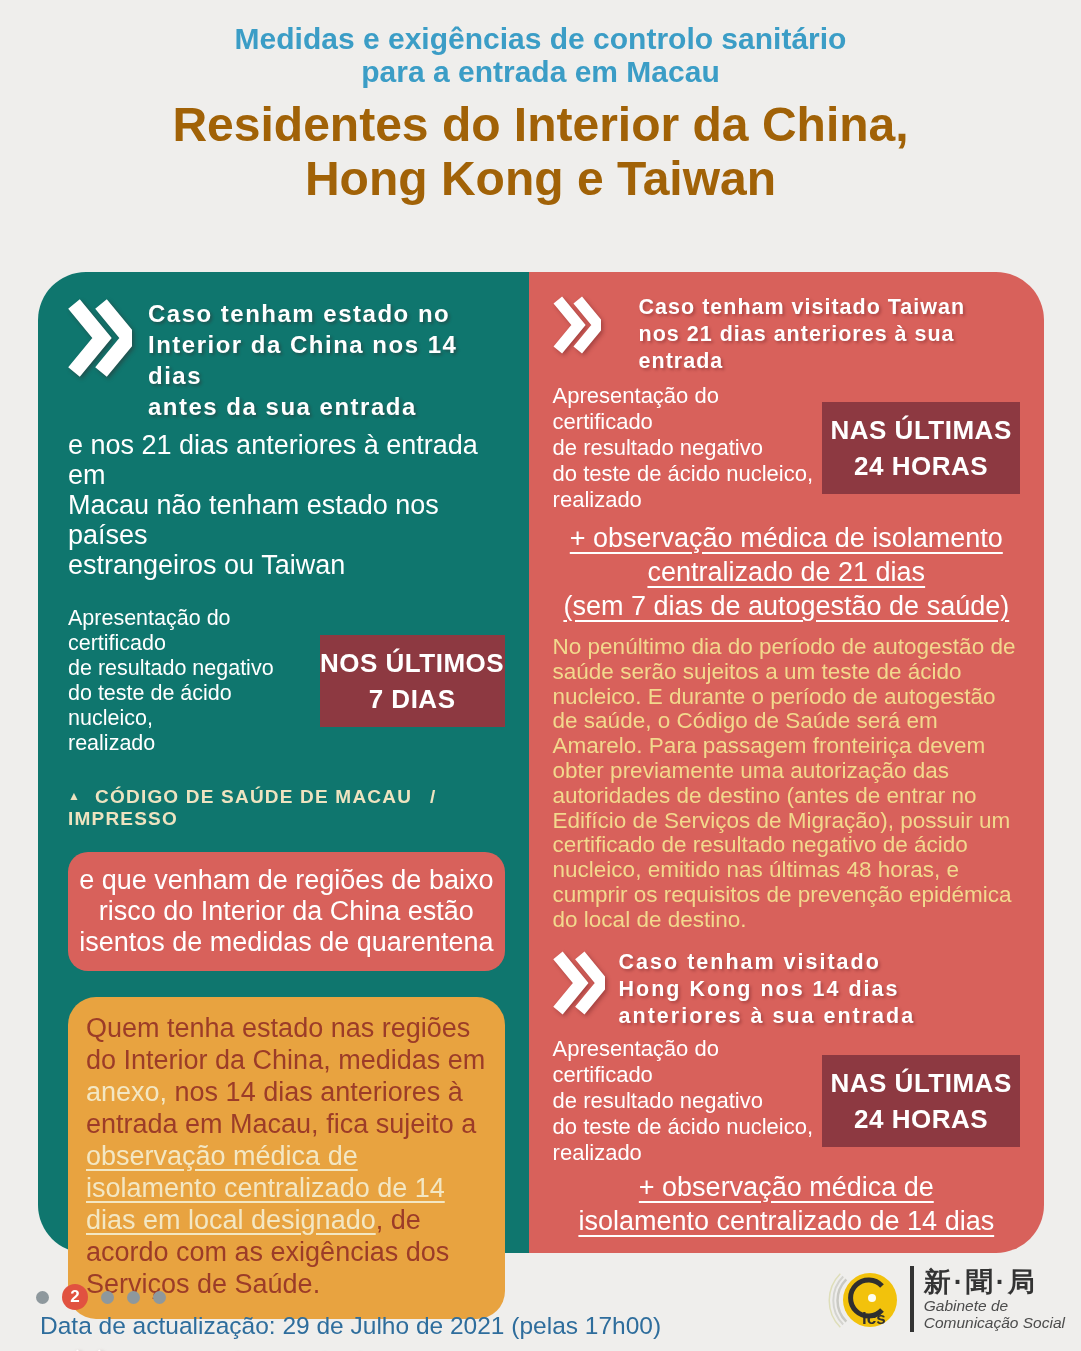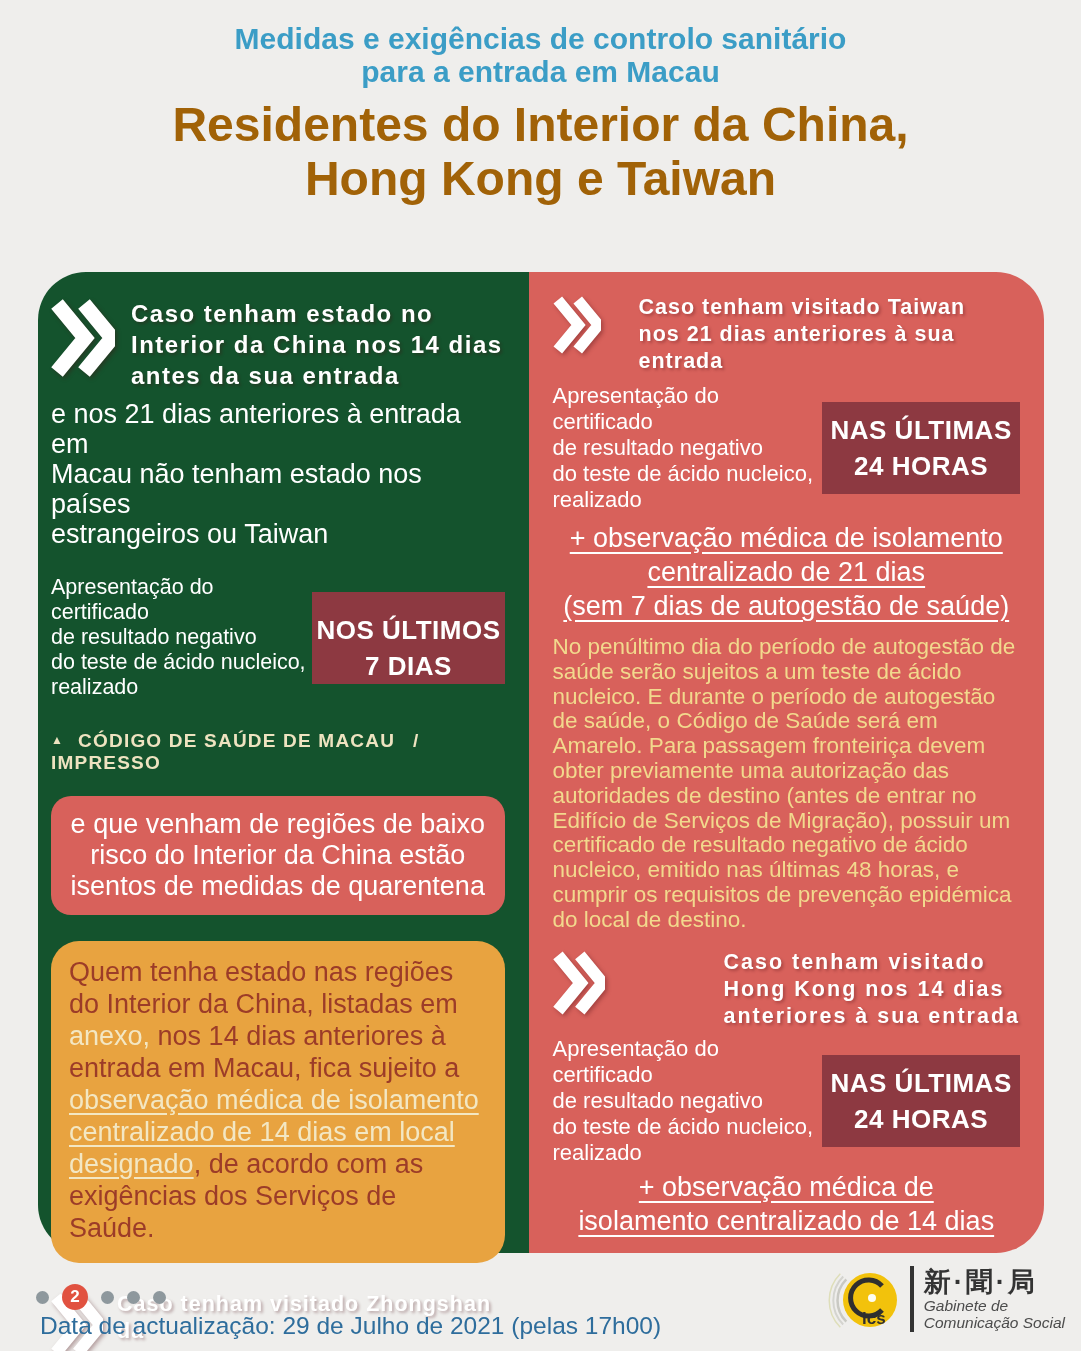--- a/index.html
+++ b/index.html
@@ -8,39 +8,39 @@
     background:#efeeec;font-family:"Liberation Sans",sans-serif;
   }
   
   .header{position:absolute;top:22px;left:0;width:100%;text-align:center;}
   .sub-line{color:#3b9dc6;font-weight:bold;font-size:30px;line-height:33px;}
   .title-block{margin-top:10px;}
   .title-line{color:#a16207;font-weight:bold;font-size:48px;line-height:54px;}
   
   .columns{position:absolute;left:38px;top:272px;width:1006px;height:981px;display:flex;}
   .col-left{
-    width:493px;background:#14532d;border-radius:48px 0 0 48px;
-    box-sizing:border-box;padding:24px 24px 0 13px;color:#fff;
+    width:493px;background:#0f766e;border-radius:48px 0 0 48px;
+    box-sizing:border-box;padding:24px 24px 0 30px;color:#fff;
   }
   .col-right{
     width:518px;background:#d8615b;border-radius:0 48px 48px 0;
     box-sizing:border-box;padding:16px 24px 0;color:#fff;
     display:flex;flex-direction:column;overflow:hidden;
   }
   .sec-head{display:flex;align-items:flex-start;}
   .chev{flex:0 0 auto;filter:drop-shadow(2px 2px 2px rgba(70,10,15,.35));}
   .head-text{font-weight:bold;letter-spacing:1.5px;text-shadow:2px 2px 3px rgba(70,10,15,.3);}
   .ht-lg{font-size:24px;line-height:31px;margin-left:16px;margin-top:2px;}
   .ht-sm{font-size:21.5px;line-height:27px;margin-left:14px;letter-spacing:1px;}
   .para-center{margin-top:8px;text-align:left;font-size:27px;line-height:30px;}
   .cert-row{display:flex;justify-content:space-between;align-items:center;margin-top:26px;}
   .cert-text{font-size:21.5px;line-height:25px;}
   .badge{background:#8d3941;color:#fff;font-weight:bold;text-align:center;
          display:flex;flex-direction:column;justify-content:center;letter-spacing:.5px;}
-  .badge-7{width:196px;height:92px;font-size:26px;line-height:36px;justify-content:flex-end;}
+  .badge-7{width:196px;height:92px;font-size:26px;line-height:36px;}
   .badge-24{width:200px;height:92px;font-size:26px;line-height:36px;}
   .code-line{margin-top:30px;color:#eee3c0;font-weight:bold;font-size:19px;letter-spacing:1.2px;}
   .code-tri{font-size:12px;vertical-align:3px;margin-right:14px;}
   .code-slash{margin-left:18px;}
   .salmon-box{margin-top:22px;background:#d8615b;border-radius:20px;text-align:center;
               font-size:27px;line-height:31px;padding:13px 4px;}
   .orange-box{margin-top:26px;background:#e8a340;border-radius:28px;color:#9c3c28;
               font-size:27px;line-height:32px;padding:15px 18px 19px;}
   .cream{color:#f3e7c3;}
   .cream-u{color:#f3e7c3;text-decoration:underline;text-underline-offset:4px;}
@@ -116,21 +116,21 @@
       <span class="code-tri">▲</span><span>CÓDIGO DE SAÚDE DE MACAU</span><span class="code-slash">/ IMPRESSO</span>
     </div>
 
     <div class="salmon-box">
       <div>e que venham de regiões de baixo</div>
       <div>risco do Interior da China estão</div>
       <div>isentos de medidas de quarentena</div>
     </div>
 
     <div class="orange-box">
-      <span>Quem tenha estado nas regiões do Interior da China, listadas em </span><span class="cream">anexo,</span><span> nos 14 dias anteriores à entrada em Macau, fica sujeito a </span><span class="cream-u">observação médica de isolamento centralizado de 14 dias em local designado</span><span>, de acordo com as exigências dos Serviços de Saúde.</span>
+      <span>Quem tenha estado nas regiões do Interior da China, medidas em </span><span class="cream">anexo,</span><span> nos 14 dias anteriores à entrada em Macau, fica sujeito a </span><span class="cream-u">observação médica de isolamento centralizado de 14 dias em local designado</span><span>, de acordo com as exigências dos Serviços de Saúde.</span>
     </div>
 
     <div class="sec-head row2" style="margin-top:28px;">
       <svg class="chev" width="52" height="68" viewBox="0 0 64 84">
         <path d="M6 8 L34 42 L6 76" stroke="#ffffff" stroke-width="15" fill="none"></path>
         <path d="M33 8 L61 42 L33 76" stroke="#ffffff" stroke-width="15" fill="none"></path>
       </svg>
       <div class="head-text ht-sm">
         <div>Caso tenham visitado Zhongshan da</div>
 
@@ -166,21 +166,21 @@
     </div>
 
     <div class="u-block">
       <div class="u-line">+ observação médica de isolamento</div>
       <div class="u-line">centralizado de 21 dias</div>
       <div class="u-line">(sem 7 dias de autogestão de saúde)</div>
     </div>
 
     <div class="yellow-para">No penúltimo dia do período de autogestão de saúde serão sujeitos a um teste de ácido nucleico. E durante o período de autogestão de saúde, o Código de Saúde será em Amarelo. Para passagem fronteiriça devem obter previamente uma autorização das autoridades de destino (antes de entrar no Edifício de Serviços de Migração), possuir um certificado de resultado negativo de ácido nucleico, emitido nas últimas 48 horas, e cumprir os requisitos de prevenção epidémica do local de destino.</div>
 
-    <div class="sec-head" style="margin-top:16px;justify-content:space-between;">
+    <div class="sec-head" style="margin-top:16px;">
       <svg class="chev" width="52" height="68" viewBox="0 0 64 84">
         <path d="M6 8 L34 42 L6 76" stroke="#ffffff" stroke-width="15" fill="none"></path>
         <path d="M33 8 L61 42 L33 76" stroke="#ffffff" stroke-width="15" fill="none"></path>
       </svg>
       <div class="head-text ht-sm" style="letter-spacing:2px;">
         <div>Caso tenham visitado</div>
         <div>Hong Kong nos 14 dias</div>
         <div>anteriores à sua entrada</div>
       </div>
     </div>

